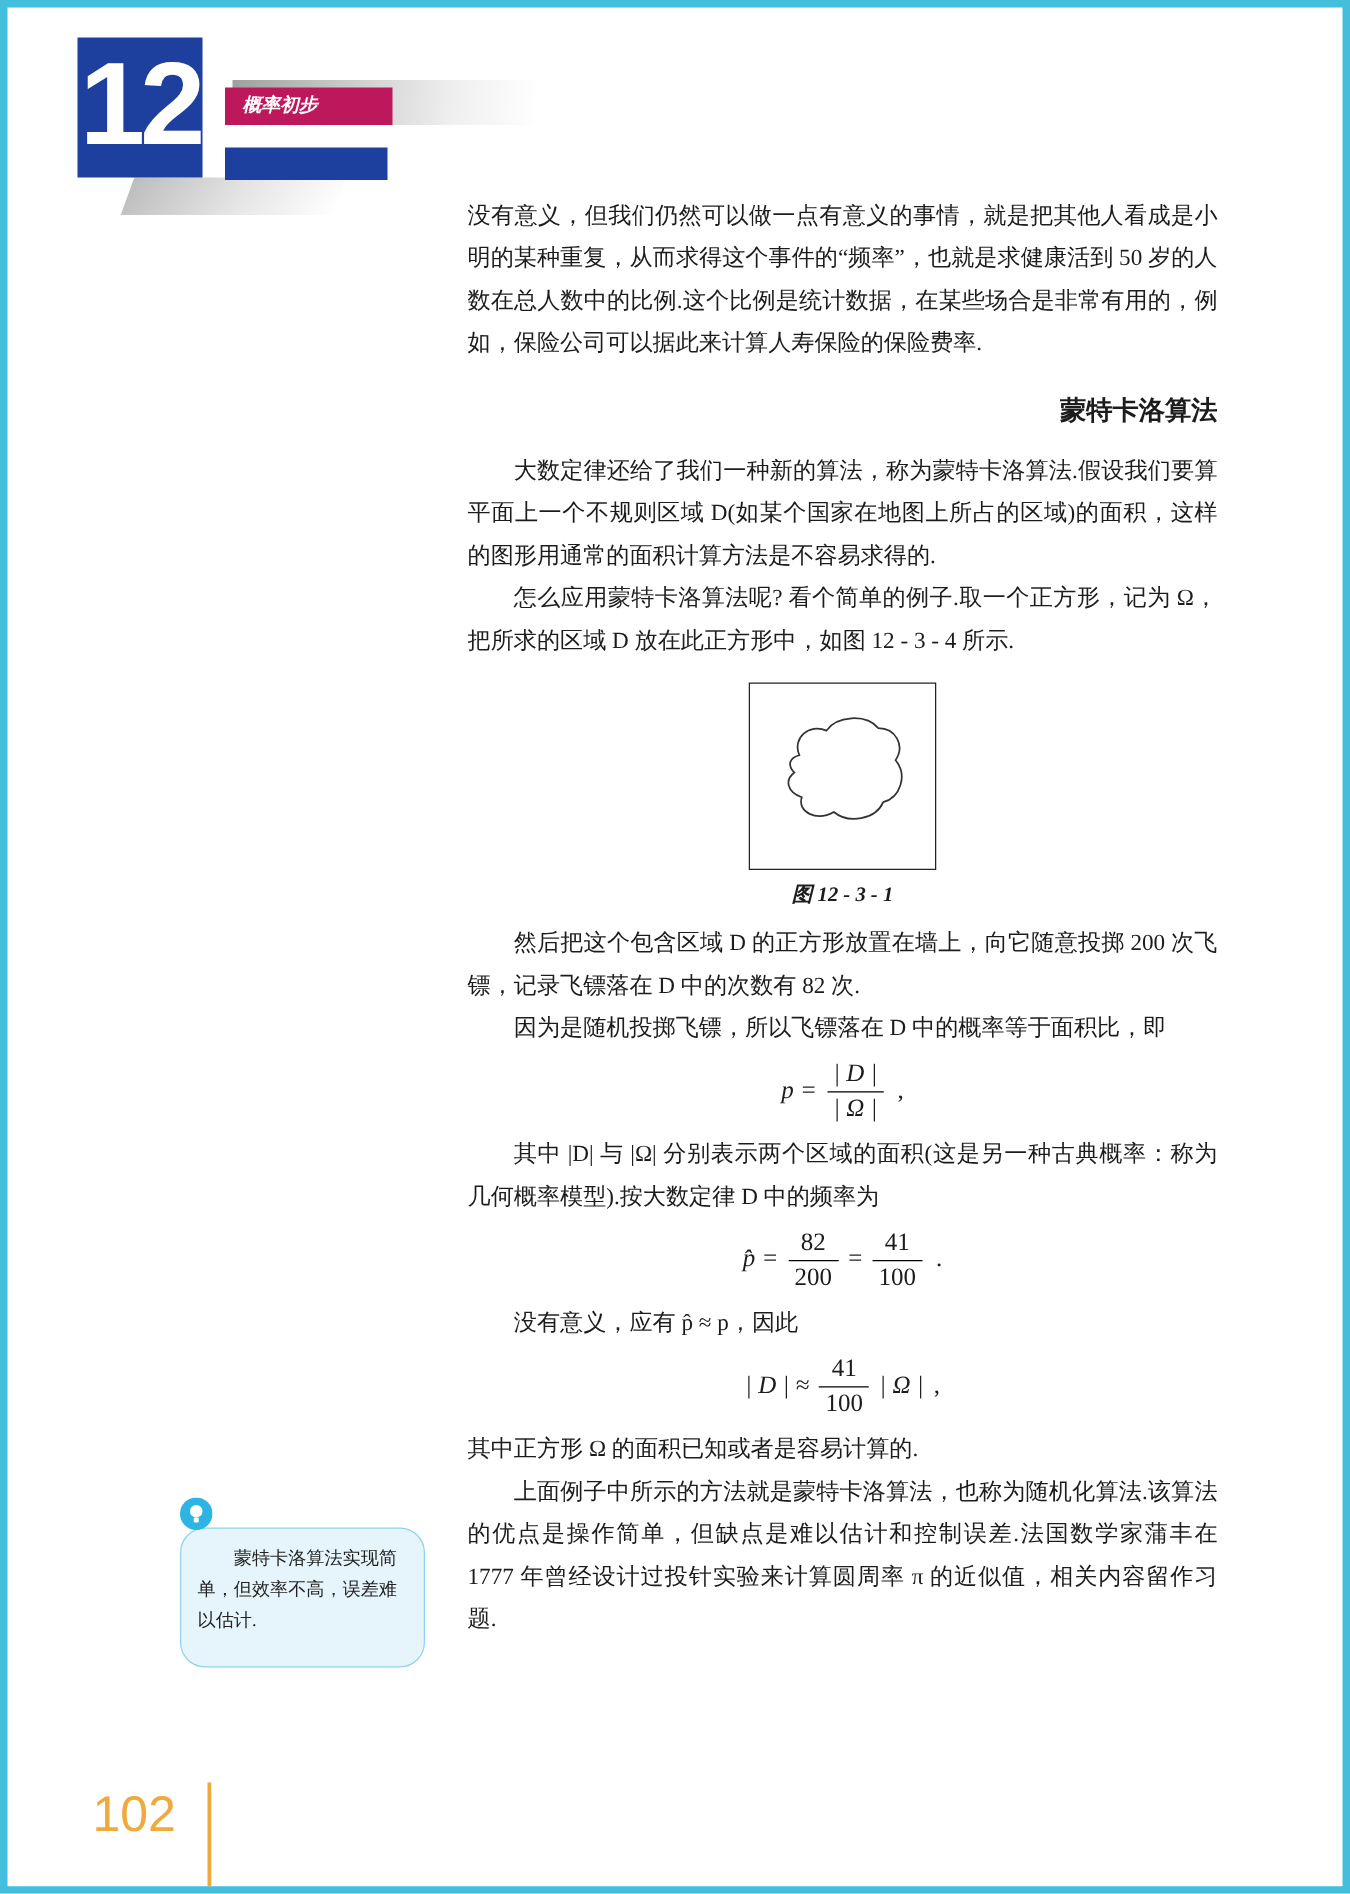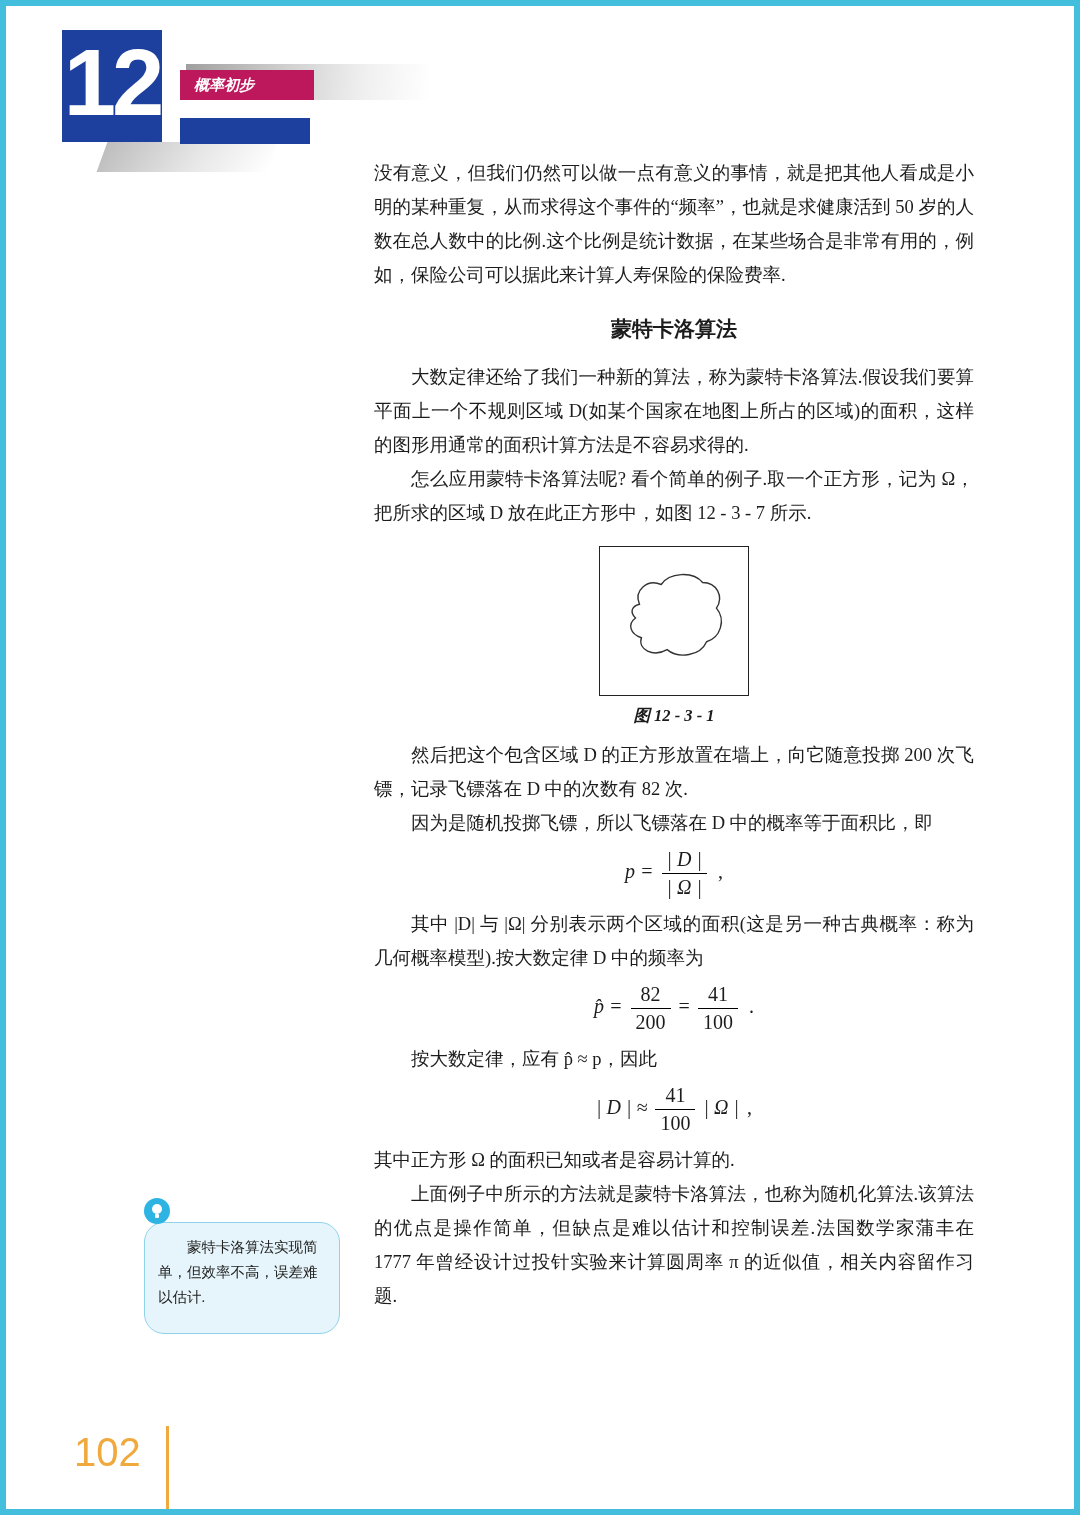--- a/index.html
+++ b/index.html
@@ -33,21 +33,21 @@
   .lower-strip { position:absolute; left:118px; top:88px; width:130px; height:26px; background:#1d3f9e; z-index:2; }
 
   
   .content {
     position:absolute; left:368px; top:150px; width:600px;
     font-size:18.5px; line-height:34px; text-align:justify;
   }
   .content p { margin:0; }
   .indent { text-indent:2em; }
   .section-heading {
-    margin:20px 0 14px; text-align:center;
+    margin:20px 0 14px; text-align:right;
     font-family:"Liberation Sans",sans-serif; font-size:21px; font-weight:bold; line-height:34px;
   }
 
   
   .fig-block { margin:16px 0 10px; text-align:center; }
   .fig-square {
     width:150px; height:150px; border:1.5px solid #222; margin:0 auto;
     display:flex; align-items:center; justify-content:center; box-sizing:border-box;
   }
   .fig-caption { font-weight:bold; font-size:16.5px; margin-top:8px; line-height:24px;font-style:italic; }
@@ -94,21 +94,21 @@
     </div>
     <div class="lower-strip"></div>
   </div>
 
   <div class="content">
     <p>没有意义，但我们仍然可以做一点有意义的事情，就是把其他人看成是小明的某种重复，从而求得这个事件的“频率”，也就是求健康活到 50 岁的人数在总人数中的比例.这个比例是统计数据，在某些场合是非常有用的，例如，保险公司可以据此来计算人寿保险的保险费率.</p>
 
     <h2 class="section-heading">蒙特卡洛算法</h2>
 
     <p class="indent">大数定律还给了我们一种新的算法，称为蒙特卡洛算法.假设我们要算平面上一个不规则区域 D(如某个国家在地图上所占的区域)的面积，这样的图形用通常的面积计算方法是不容易求得的.</p>
-    <p class="indent">怎么应用蒙特卡洛算法呢? 看个简单的例子.取一个正方形，记为 Ω，把所求的区域 D 放在此正方形中，如图 12 - 3 - 7 所示.</p>
+    <p class="indent">怎么应用蒙特卡洛算法呢? 看个简单的例子.取一个正方形，记为 Ω，把所求的区域 D 放在此正方形中，如图 12 - 3 - 4 所示.</p>
 
     <div class="fig-block">
       <div class="fig-square">
         <svg width="150" height="150" viewBox="0 0 150 150">
           <path d="M 40 58
                    C 34 44 48 32 62 38
                    C 70 26 94 24 104 36
                    C 118 36 126 50 118 62
                    C 128 74 122 92 108 96
                    C 102 110 80 114 68 104
@@ -141,21 +141,21 @@
         <span class="den">200</span>
       </span>
       <span>=</span>
       <span class="frac">
         <span class="num">41</span>
         <span class="den">100</span>
       </span>
       <span class="ftail">.</span>
     </div>
 
-    <p class="indent">按大数定律，应有 p̂ ≈ p，因此</p>
+    <p class="indent">没有意义，应有 p̂ ≈ p，因此</p>
 
     <div class="formula">
       <span class="mi">| D | ≈</span>
       <span class="frac">
         <span class="num">41</span>
         <span class="den">100</span>
       </span>
       <span class="mi">| Ω |</span>
       <span class="ftail">,</span>
     </div>

